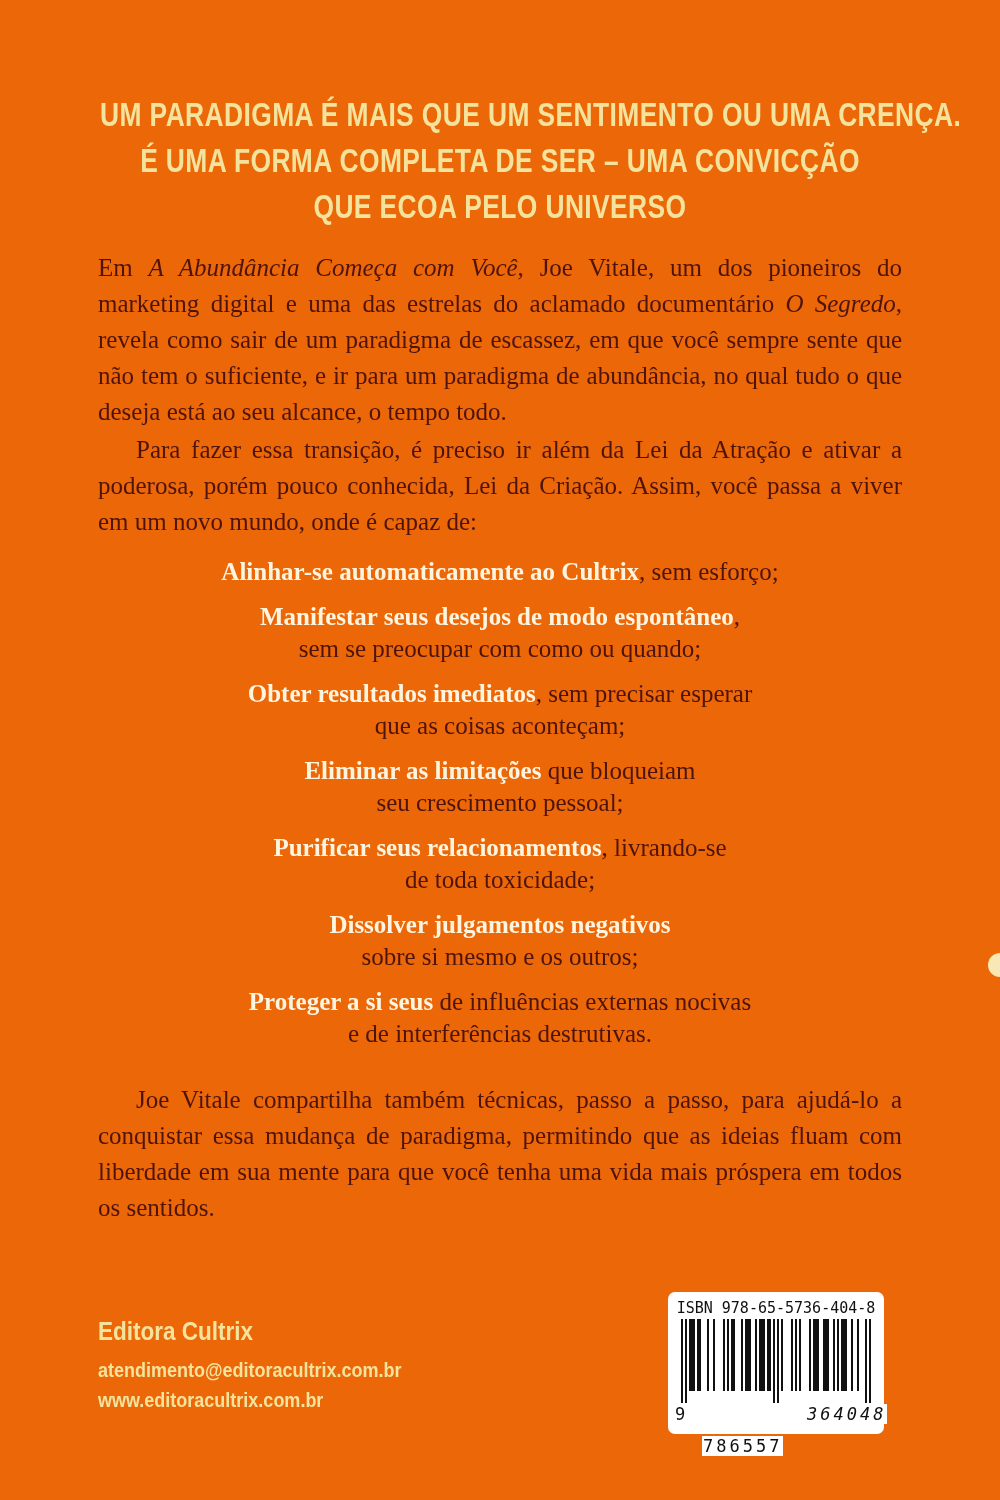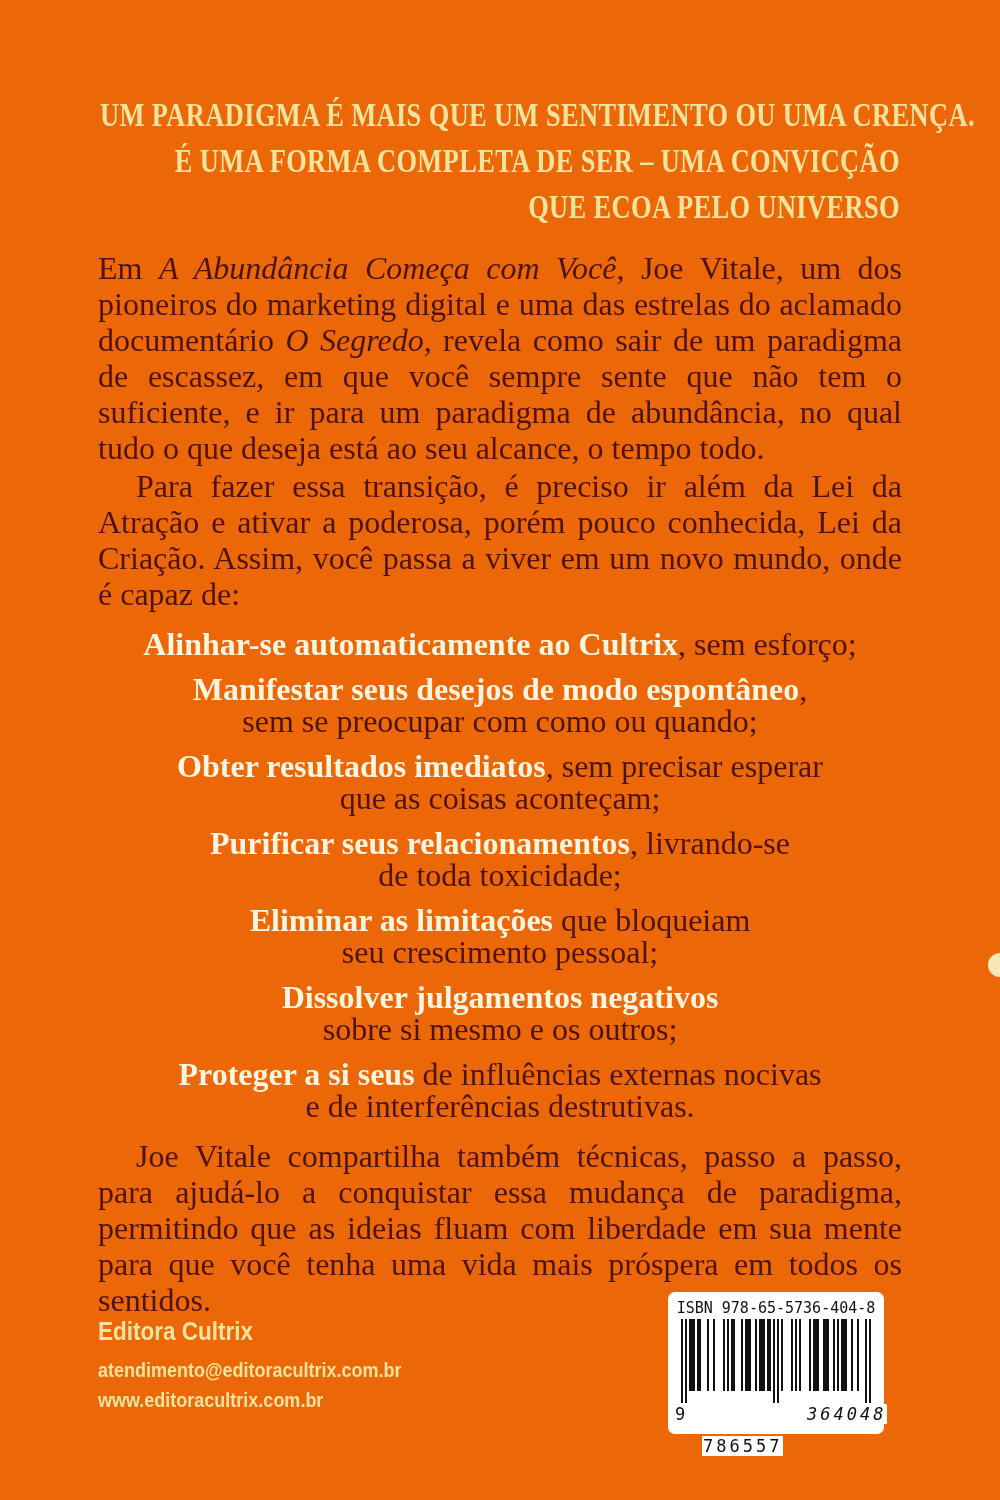--- a/index.html
+++ b/index.html
@@ -6,39 +6,39 @@
   .cover{
     position:relative;
     width:1000px;height:1500px;
     background:#ec6708;
     overflow:hidden;
     font-family:"Liberation Serif", serif;
   }
   
   .header{
     position:absolute;top:92px;left:0;right:0;
-    text-align:right;
+    text-align:center;
     color:#f4e39c;
-    font-family:Liberation Serif, serif;
+    font-family:Liberation Sans, sans-serif;
     font-weight:bold;
   }
   .header-line{
     font-size:33px;
     line-height:46px;
     white-space:nowrap;
     transform:scaleX(0.80);
     transform-origin:50% 50%;
     letter-spacing:0.5px;
   }
   
   .body-col{
     position:absolute;
     left:98px;width:804px;top:250px;
     color:#4e140b;
-    font-size:32px;
+    font-size:25px;
     line-height:36px;
   }
   .para{
     text-align:justify;
     margin:0 0 0 0;
   }
   .para.indent{ text-indent:38px; }
   .para + .para{ margin-top:2px; }
   .para i{ font-style:italic; }
   
@@ -46,21 +46,21 @@
     margin-top:16px;
     text-align:center;
   }
   .benefit{ margin-bottom:13px; line-height:32px; }
   .benefit .lead{
     font-weight:bold;
     color:#fdf5e0;
   }
   .benefit .rest{ color:#4e140b; }
   .benefit .b-line2{ color:#4e140b; }
-  .closing{ margin-top:16px; }
+  .closing{ margin-top:32px; }
   
   .publisher{
     position:absolute;left:98px;top:1316px;
     color:#f4e39c;
     font-family:"Liberation Sans", sans-serif;
     font-weight:bold;
     transform:scaleX(0.9);
     transform-origin:0 0;
   }
   .publisher .pub-name{ font-size:25px; line-height:30px; margin-bottom:9px;}
@@ -121,26 +121,26 @@
         </div>
         <div class="benefit">
           <div><span class="lead">Manifestar seus desejos de modo espontâneo</span><span class="rest">,</span></div>
           <div class="b-line2">sem se preocupar com como ou quando;</div>
         </div>
         <div class="benefit">
           <div><span class="lead">Obter resultados imediatos</span><span class="rest">, sem precisar esperar</span></div>
           <div class="b-line2">que as coisas aconteçam;</div>
         </div>
         <div class="benefit">
+          <div><span class="lead">Eliminar as limitações</span><span class="rest"> que bloqueiam</span></div>
+          <div class="b-line2">seu crescimento pessoal;</div>
+        </div>
+        <div class="benefit">
           <div><span class="lead">Purificar seus relacionamentos</span><span class="rest">, livrando-se</span></div>
           <div class="b-line2">de toda toxicidade;</div>
-        </div>
-        <div class="benefit">
-          <div><span class="lead">Eliminar as limitações</span><span class="rest"> que bloqueiam</span></div>
-          <div class="b-line2">seu crescimento pessoal;</div>
         </div>
         <div class="benefit">
           <div><span class="lead">Dissolver julgamentos negativos</span></div>
           <div class="b-line2">sobre si mesmo e os outros;</div>
         </div>
         <div class="benefit">
           <div><span class="lead">Proteger a si seus</span><span class="rest"> de influências externas nocivas</span></div>
           <div class="b-line2">e de interferências destrutivas.</div>
         </div>
       </div>

